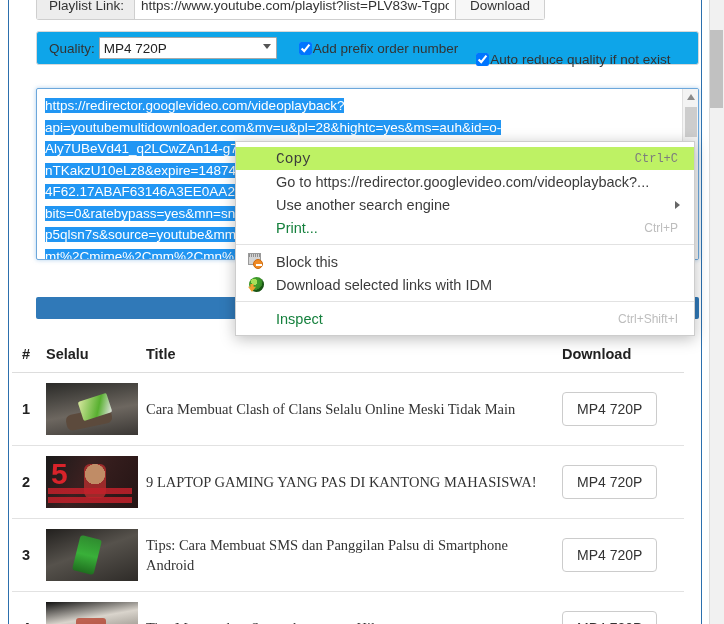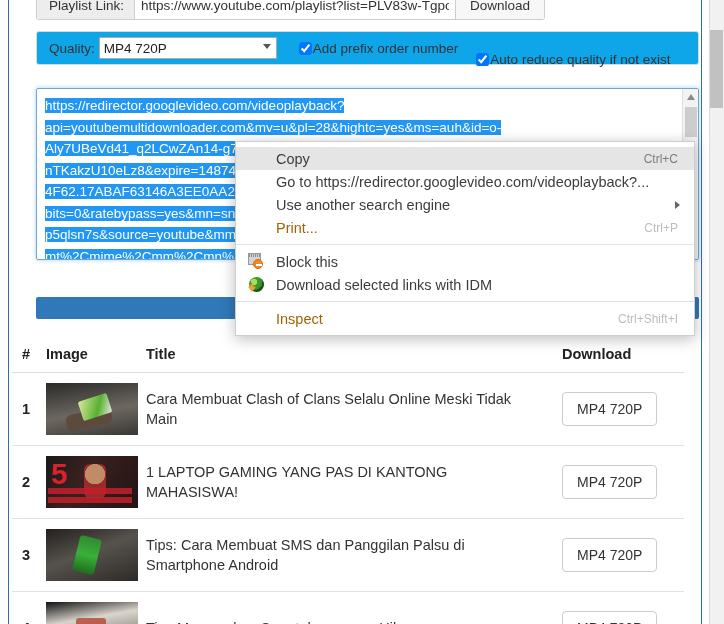--- a/index.html
+++ b/index.html
@@ -204,20 +204,21 @@
   .thumb {
     width: 92px; height: 52px;
     background: #111;
     position: relative;
     overflow: hidden;
     display: block;
   }
   .cell-title {
     font-size: 14.5px; color: #333; line-height: 20px;
     padding-right: 16px !important;
+    font-family: Liberation Serif, serif;
   }
   .cell-dl { padding-left: 8px !important; }
   .dl-btn {
     display: inline-block;
     border: 1px solid #ccc;
     border-radius: 4px;
     background: #fff;
     padding: 8px 14px;
     font-size: 14px; color: #333;
     cursor: pointer;
@@ -279,24 +280,24 @@
     z-index: 50;
   }
   .ctx-item {
     position: relative;
     display: flex; align-items: center;
     height: 23px;
     padding: 0 16px 0 40px;
     cursor: default;
     white-space: nowrap;
   }
-  .ctx-item.highlight { background: #e5e5e5; }
+  .ctx-item.highlight { background: #bef264; font-family: Liberation Mono, monospace; }
   .ctx-item .lbl { flex: 1; overflow: hidden; text-overflow: ellipsis; }
   .ctx-item .accel { color: #7d7d7d; font-size: 12px; margin-left: 20px; }
-  .ctx-item.disabled .lbl { color: #a16207; }
+  .ctx-item.disabled .lbl { color: #15803d; }
   .ctx-item.disabled .accel { color: #bdbdbd; }
   .ctx-sep { height: 1px; background: #e2e2e2; margin: 5px 0; }
   .ctx-submarrow {
     position: absolute; right: 14px; top: 8px;
     width: 0; height: 0;
     border-top: 4px solid transparent;
     border-bottom: 4px solid transparent;
     border-left: 5px solid #666;
   }
   .ctx-icon {
@@ -382,21 +383,21 @@
     <div class="tip">Tip: Ctrl + A copy and go IDM</div>
 
     <div class="blue-bar"></div>
 
   </div>
 
   <table class="table">
     <thead>
       <tr>
         <th class="th-num">#</th>
-        <th class="th-img">Image</th>
+        <th class="th-img">Selalu</th>
         <th class="th-title">Title</th>
         <th class="th-dl">Download</th>
       </tr>
     </thead>
     <tbody id="table-body">
         <tr>
           <td class="cell-num">1</td>
           <td>
             <span class="thumb">
               <span class="tb-bars tb1"></span>
@@ -406,21 +407,21 @@
           <td class="cell-dl"><span class="dl-btn">MP4 720P</span></td>
         </tr>
         <tr>
           <td class="cell-num">2</td>
           <td>
             <span class="thumb">
               <span class="tb-bars tb2"></span>
               <span class="tb2-cap"></span>
             </span>
           </td>
-          <td class="cell-title">1 LAPTOP GAMING YANG PAS DI KANTONG MAHASISWA!</td>
+          <td class="cell-title">9 LAPTOP GAMING YANG PAS DI KANTONG MAHASISWA!</td>
           <td class="cell-dl"><span class="dl-btn">MP4 720P</span></td>
         </tr>
         <tr>
           <td class="cell-num">3</td>
           <td>
             <span class="thumb">
               <span class="tb-bars tb3"></span>
             </span>
           </td>
           <td class="cell-title">Tips: Cara Membuat SMS dan Panggilan Palsu di Smartphone Android</td>

